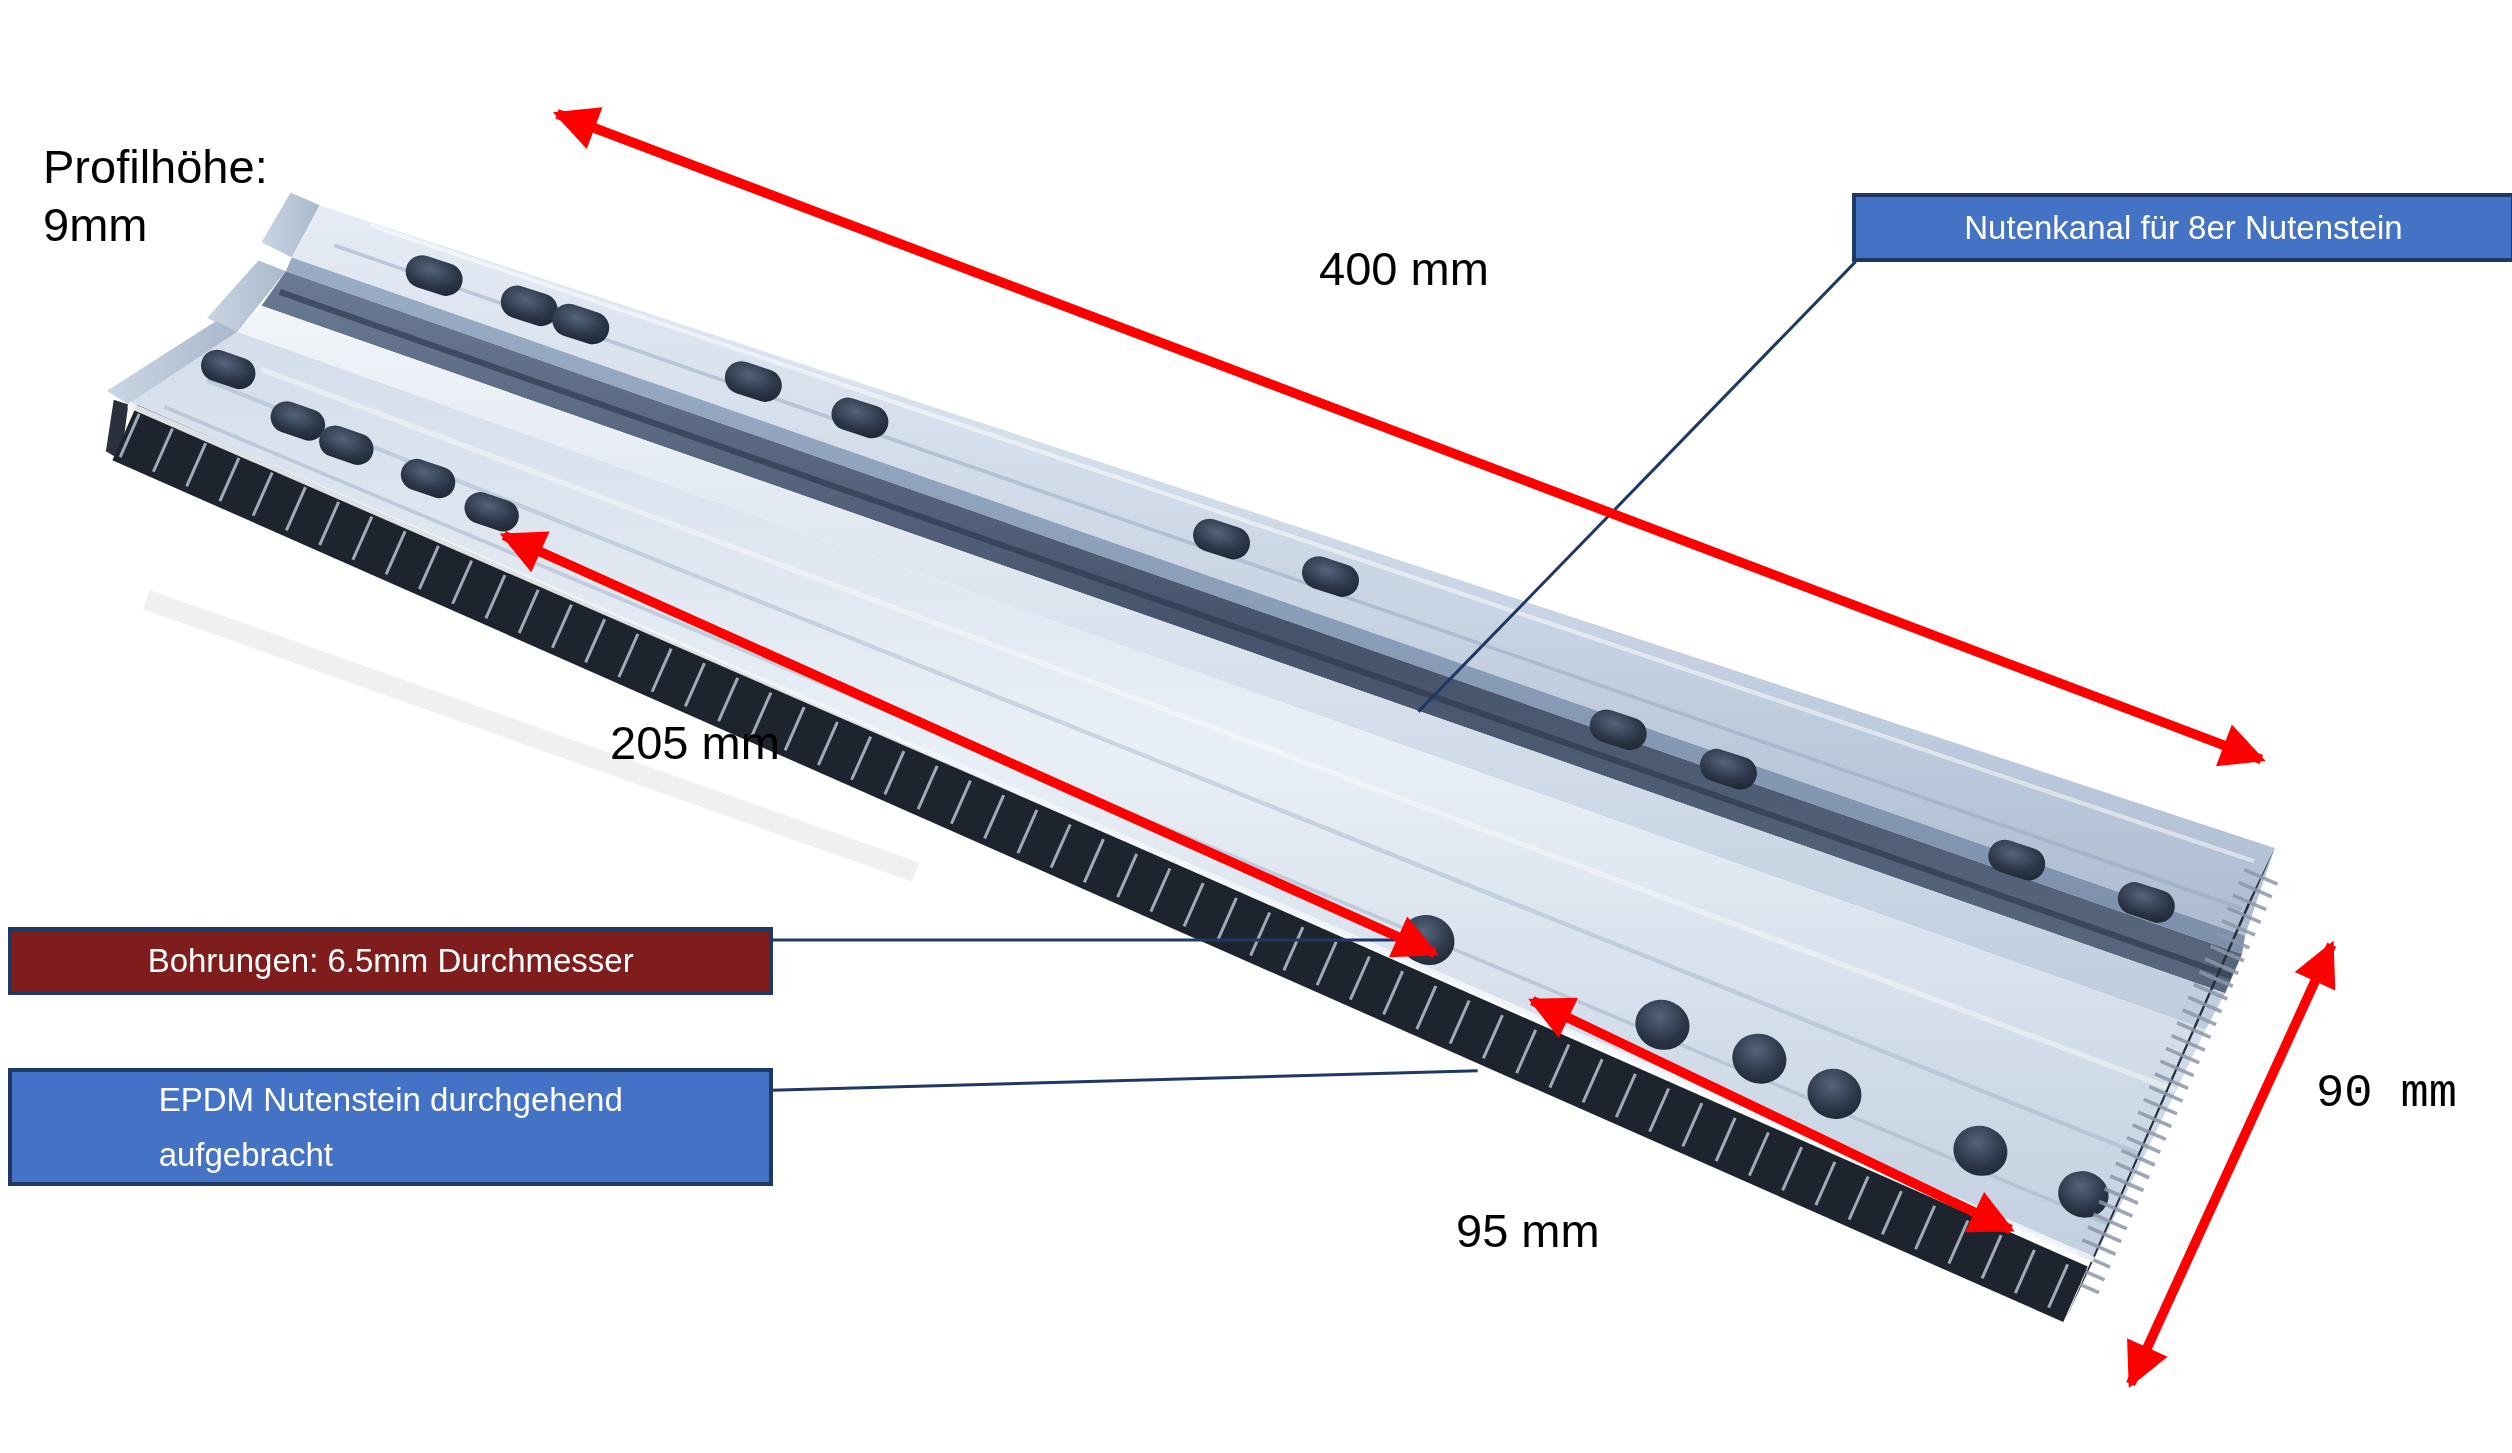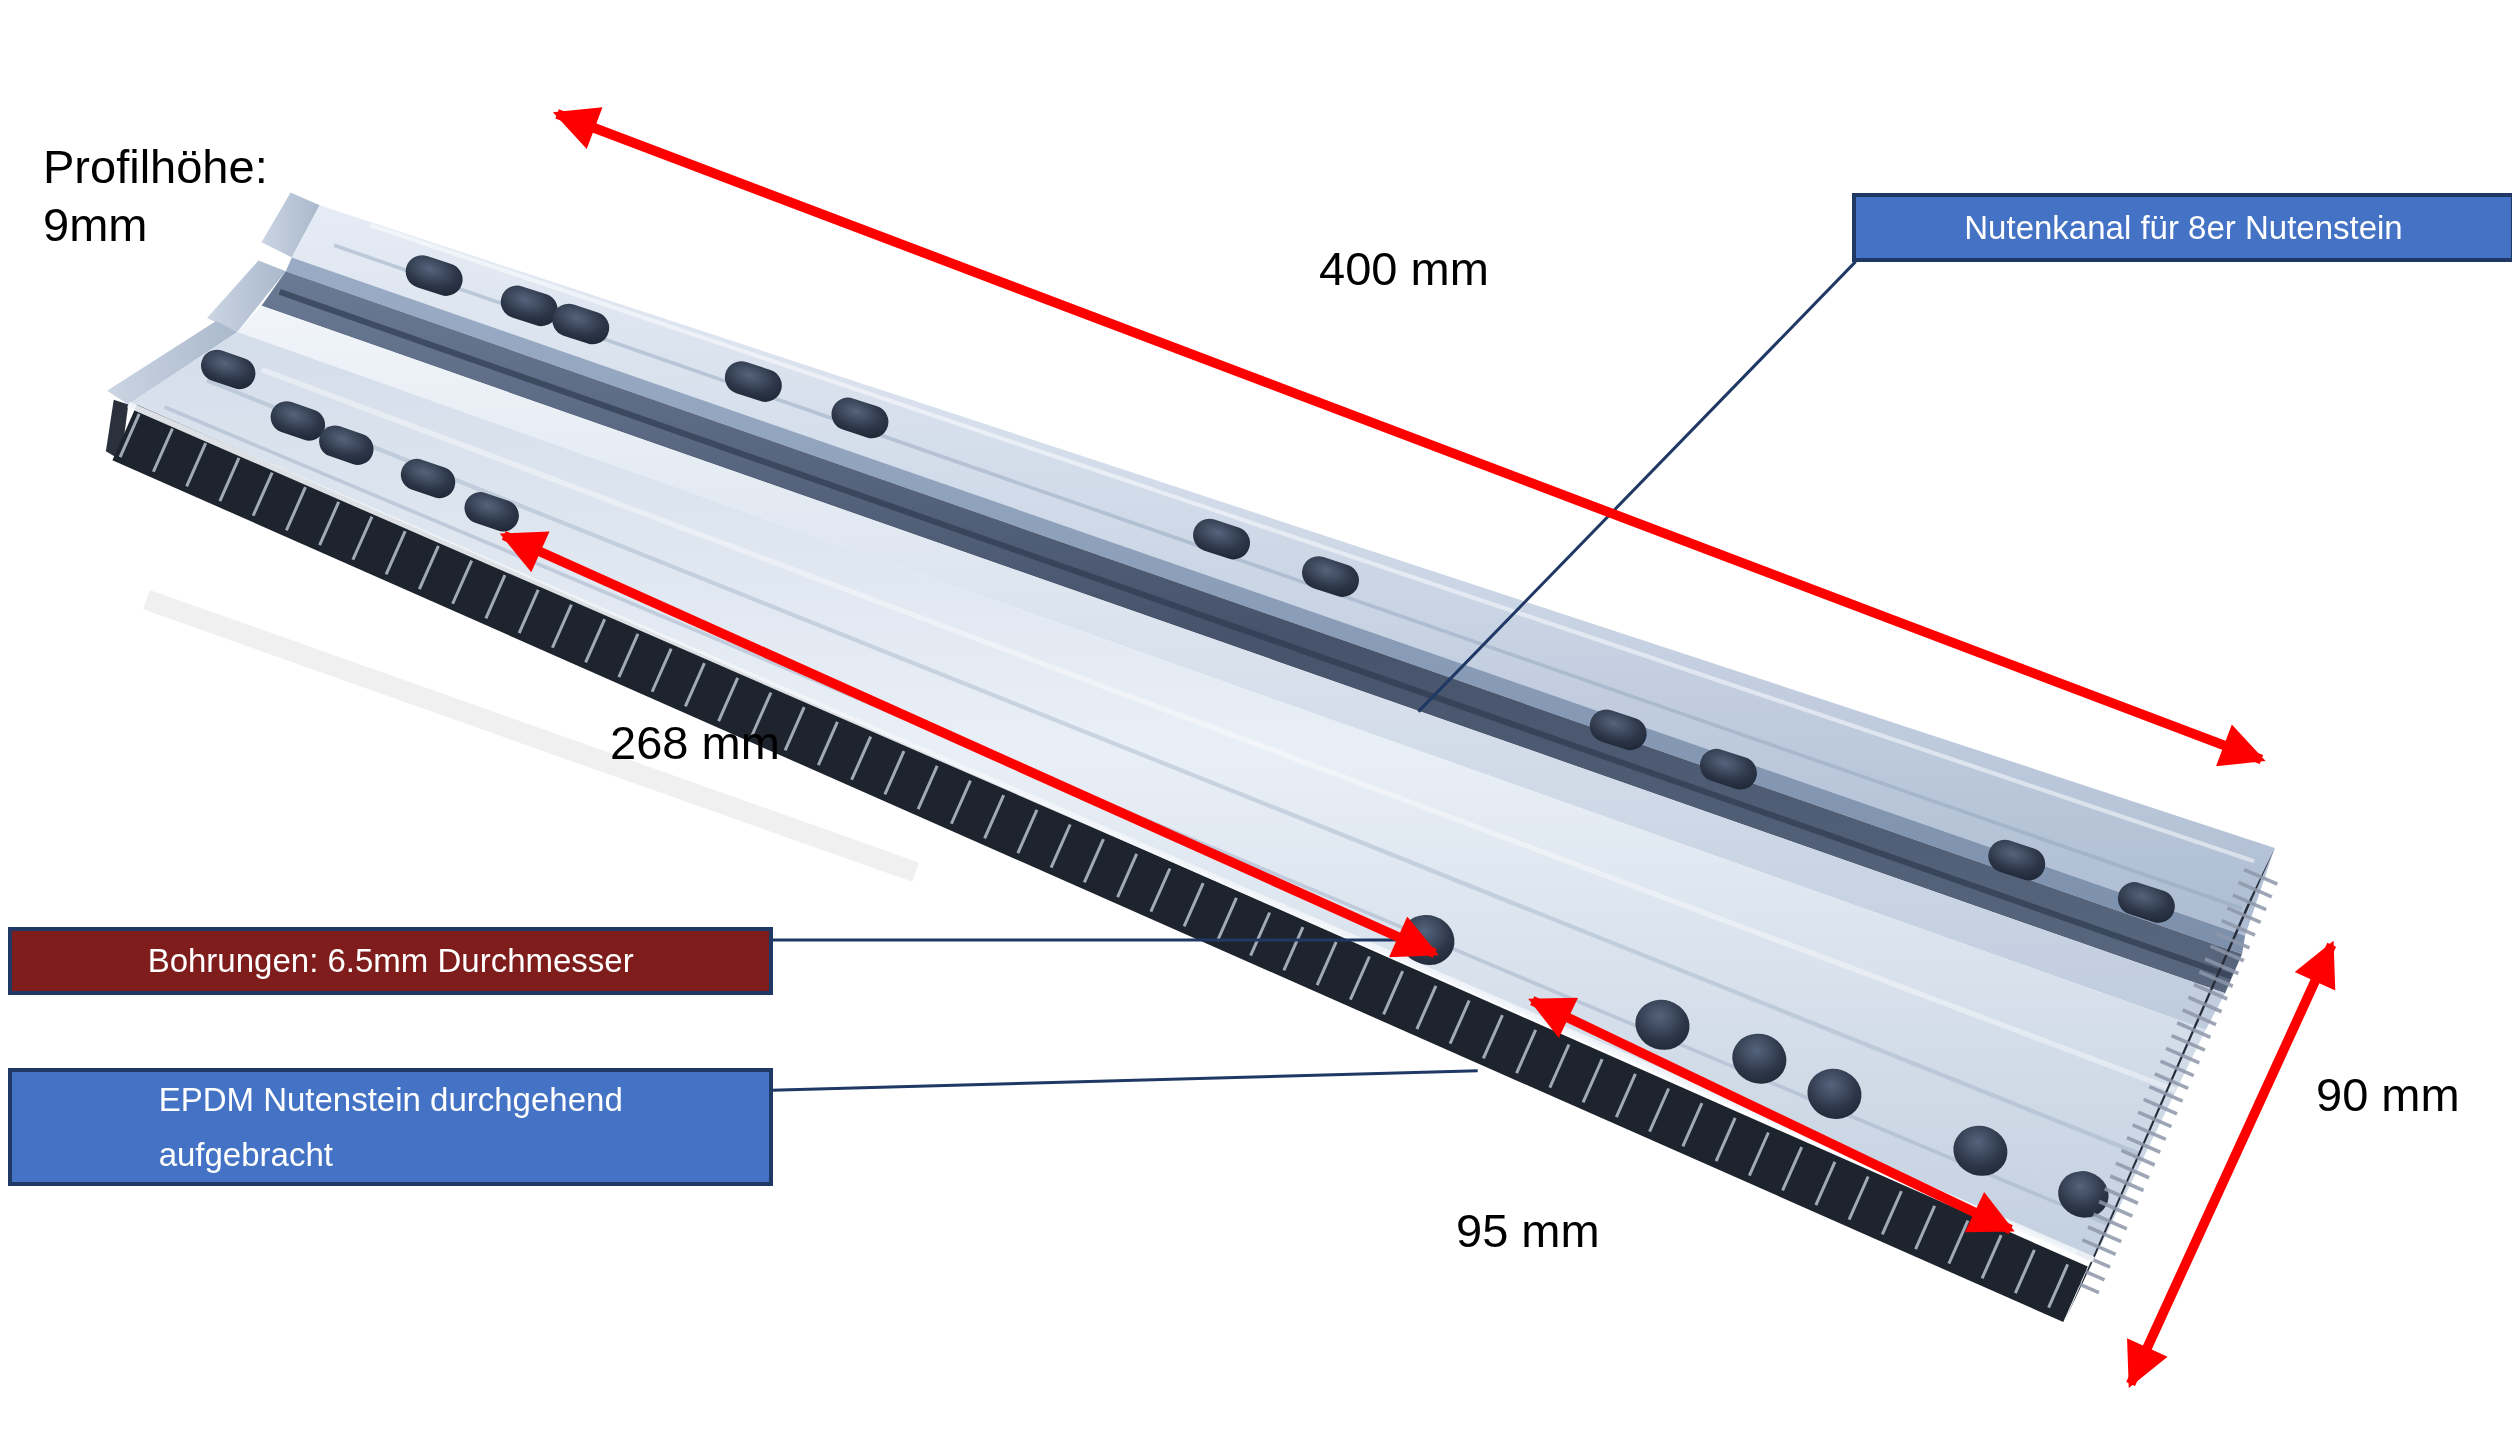--- a/index.html
+++ b/index.html
@@ -124,22 +124,22 @@
     <line x1="820" y1="884" x2="2357" y2="1574" stroke="#FF0000" stroke-width="16" marker-start="url(#ah)" marker-end="url(#ah)"></line>
     <line x1="2518" y1="1652" x2="3308" y2="2030" stroke="#FF0000" stroke-width="16" marker-start="url(#ah)" marker-end="url(#ah)"></line>
     <line x1="3838" y1="1560" x2="3506" y2="2285" stroke="#FF0000" stroke-width="16" marker-start="url(#ah)" marker-end="url(#ah)"></line>
   </svg>
 
   <div class="dim-label two-line" style="left:36px;top:138px;">
     <div>Profilhöhe:</div>
     <div>9mm</div>
   </div>
   <div class="dim-label" style="left:1312px;top:241px;">400 mm</div>
-  <div class="dim-label" style="left:603px;top:715px;">268 mm</div>
+  <div class="dim-label" style="left:603px;top:715px;">205 mm</div>
   <div class="dim-label" style="left:1449px;top:1203px;">95 mm</div>
-  <div class="dim-label" style="left:2309px;top:1067px;">90 mm</div>
+  <div class="dim-label" style="left:2309px;top:1067px;font-family:Liberation Mono, monospace;">90 mm</div>
 
   <div class="callout" id="callout-nutenkanal" style="left: 1845px; top: 193px; width: 663px; height: 69px; background-color: rgb(68, 114, 196); border-color: rgb(31, 56, 100); color: rgb(255, 255, 255);">Nutenkanal für 8er Nutenstein</div>
   <div class="callout" id="callout-bohrungen" style="left: 1.2px; top: 927px; width: 765px; height: 68px; background-color: #7f1d1d; border-color: rgb(31, 56, 100); color: rgb(255, 255, 255);">Bohrungen: 6.5mm Durchmesser</div>
   <div class="callout" id="callout-epdm" style="left: 1.2px; top: 1068px; width: 765px; height: 118px; background-color: rgb(68, 114, 196); border-color: rgb(31, 56, 100); color: rgb(255, 255, 255);">EPDM Nutenstein durchgehend
 aufgebracht</div>
 </div>
 
 
 </body></html>

